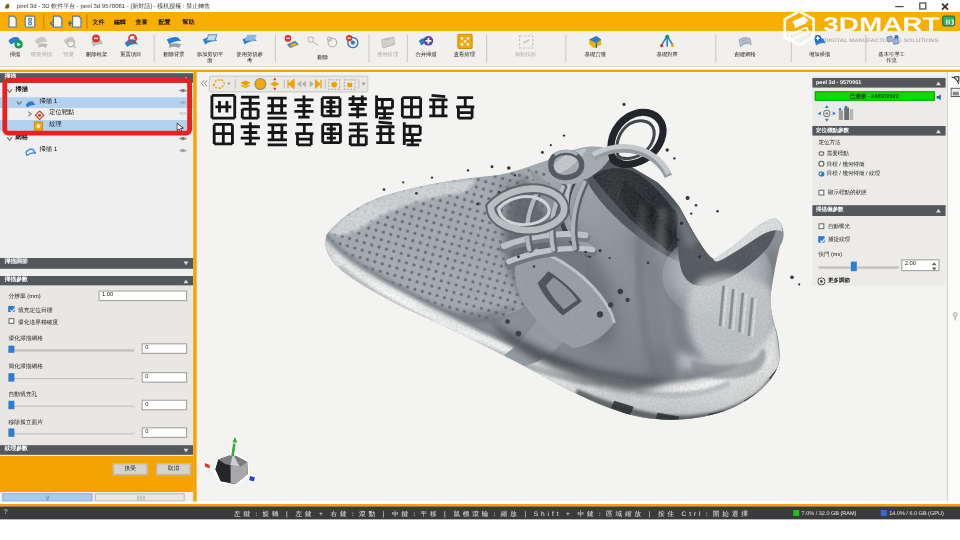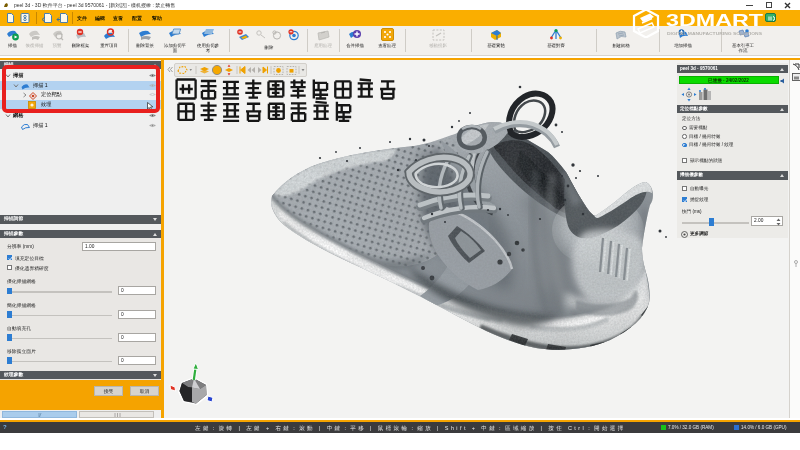--- a/index.html
+++ b/index.html
@@ -98,21 +98,21 @@
     </svg>
     <div class="bandsep" style="left:36px"></div>
     <div class="bandsep" style="left:72px"></div>
     <div class="menuitem" style="left:77px">文件</div>
     <div class="menuitem" style="left:95px">編輯</div>
     <div class="menuitem" style="left:113px">查看</div>
     <div class="menuitem" style="left:132px">配置</div>
     <div class="menuitem" style="left:152px">幫助</div>
   </div>
 
-  <div class="abs" id="logo" style="left:628px;top:8px;width:152px;height:30px;z-index:5;text-align:center;">
+  <div class="abs" id="logo" style="left:648px;top:8px;width:152px;height:30px;z-index:5;text-align:center;">
     <svg width="152" height="30" viewBox="0 0 152 30">
       <g stroke="#ffffff" fill="none">
         <path d="M18 1.5 L30 8 L30 23 L18 29.5 L6 23 L6 8 Z" stroke-width="2.2"></path>
         <path d="M12 10 L22 5.5 L26 9 L15 14 Z" fill="#fff" stroke="none"></path>
         <path d="M14 15 L24 10.5" stroke-width="1.4"></path>
         <path d="M10 21 L24 15 L26 19 L12 25 Z" stroke-width="1.4"></path>
       </g>
       <text x="38" y="18" font-family="Liberation Sans, sans-serif" font-size="16.5" font-weight="bold" fill="#ffffff" textLength="97" lengthAdjust="spacingAndGlyphs">3DMART</text>
       <text x="39" y="26.8" font-family="Liberation Sans, sans-serif" font-size="4.2" font-weight="bold" fill="#b3b1ac" textLength="95" lengthAdjust="spacingAndGlyphs">DIGITAL MANUFACTURING SOLUTIONS</text>
     </svg>

